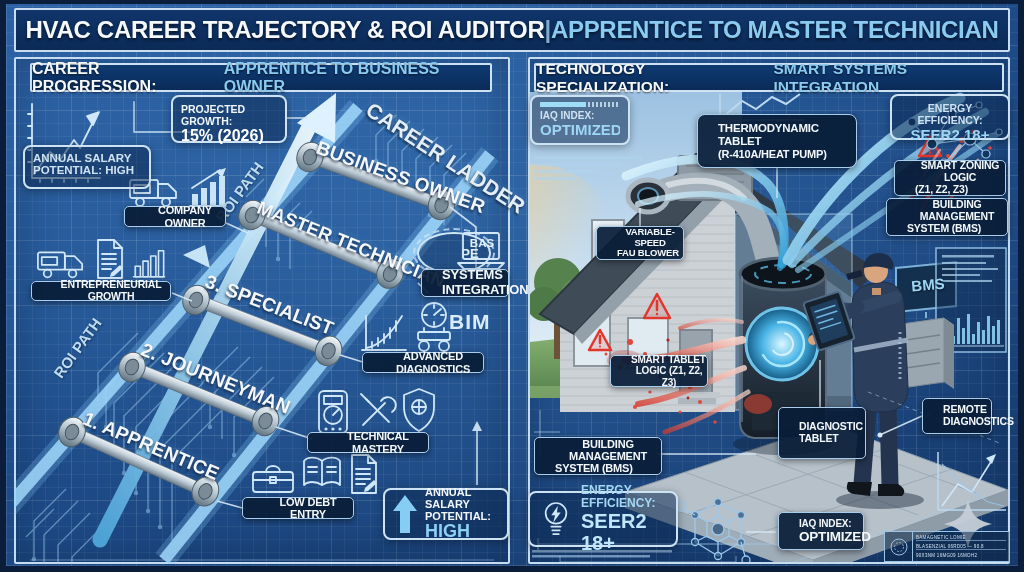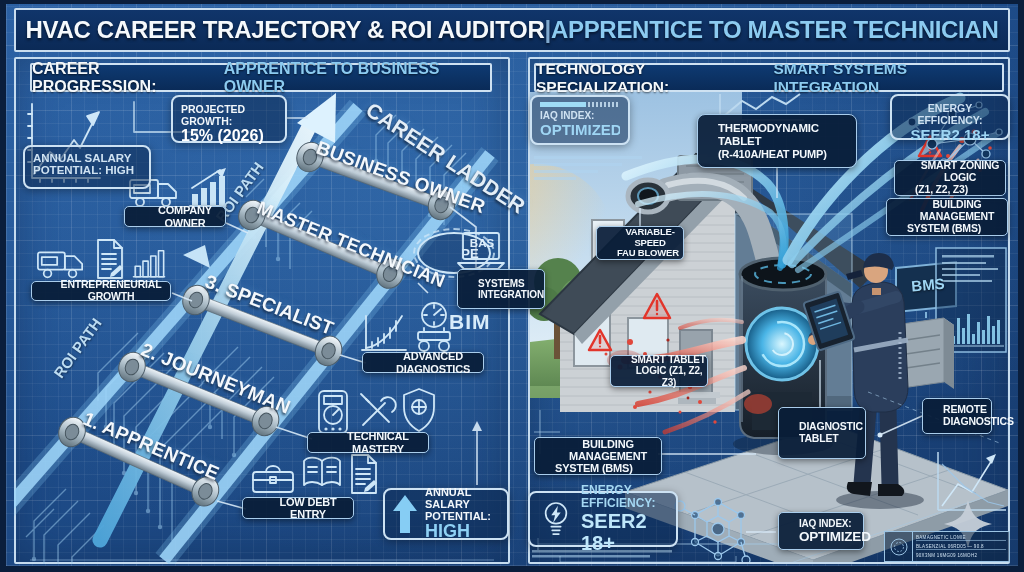--- a/index.html
+++ b/index.html
@@ -184,21 +184,21 @@
   <div class="lightbox" style="left:23px;top:145px;width:128px;height:44px;padding:5px 8px;">
     <span class="microrow" style="font-weight:bold;font-size:11.5px;">ANNUAL SALARY</span>
     <span class="microrow" style="font-weight:bold;font-size:11.5px;">POTENTIAL: HIGH</span>
   </div>
   <div class="dbox" style="left:124px;top:206px;width:102px;height:21px;font-size:11px;">
     <span>COMPANY OWNER</span>
   </div>
   <div class="dbox" style="left:31px;top:281px;width:140px;height:20px;font-size:10.5px;">
     <span>ENTREPRENEURIAL GROWTH</span>
   </div>
-  <div class="dbox" style="left:421px;top:269px;width:88px;height:40px;font-size:10px;margin-left:36px;">
+  <div class="dbox" style="left:421px;top:269px;width:88px;height:28px;font-size:13px;">
     <span>SYSTEMS</span>
     <span>INTEGRATION</span>
   </div>
   <div class="dbox" style="left:362px;top:352px;width:122px;height:21px;font-size:11px;">
     <span>ADVANCED DIAGNOSTICS</span>
   </div>
   <div class="dbox" style="left:307px;top:432px;width:122px;height:21px;font-size:11px;">
     <span>TECHNICAL MASTERY</span>
   </div>
   <div class="dbox" style="left:242px;top:497px;width:112px;height:22px;font-size:11px;">

